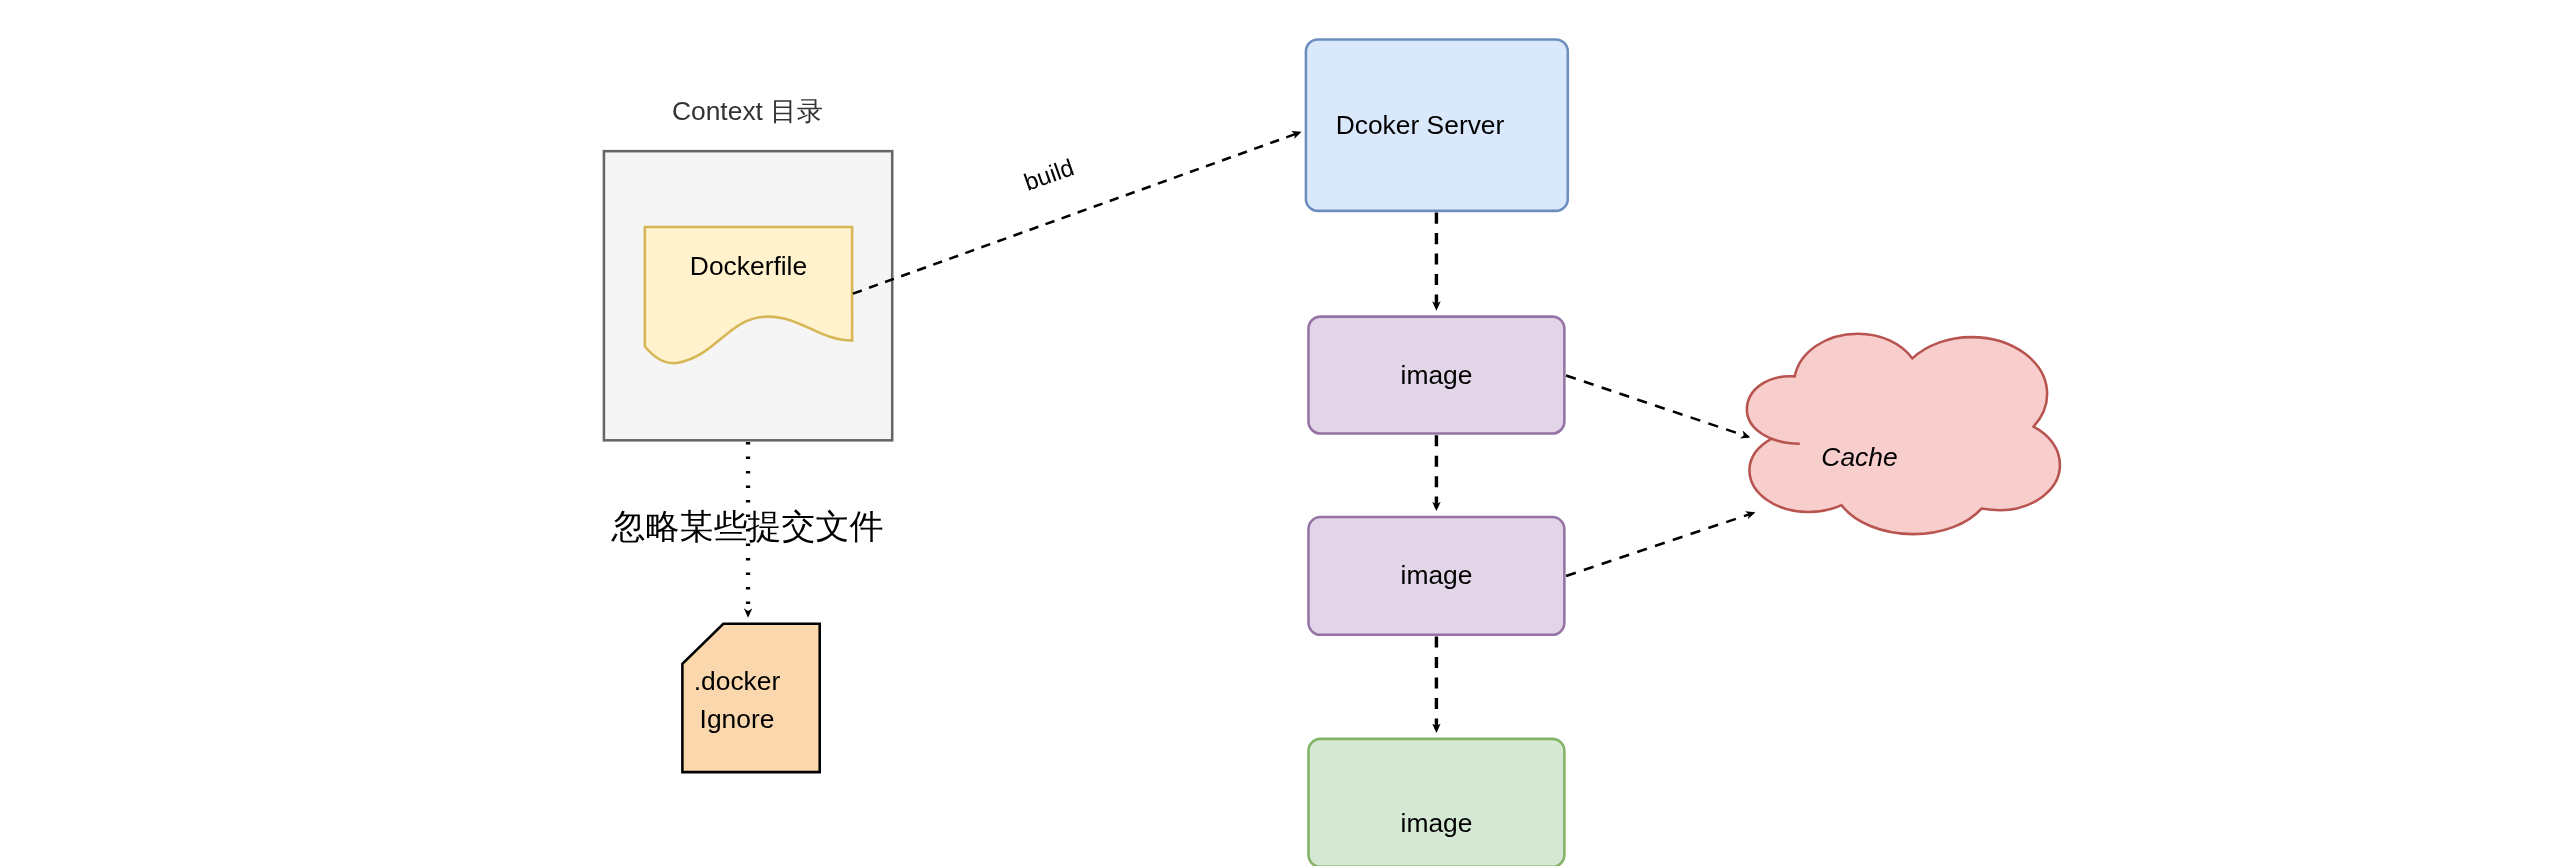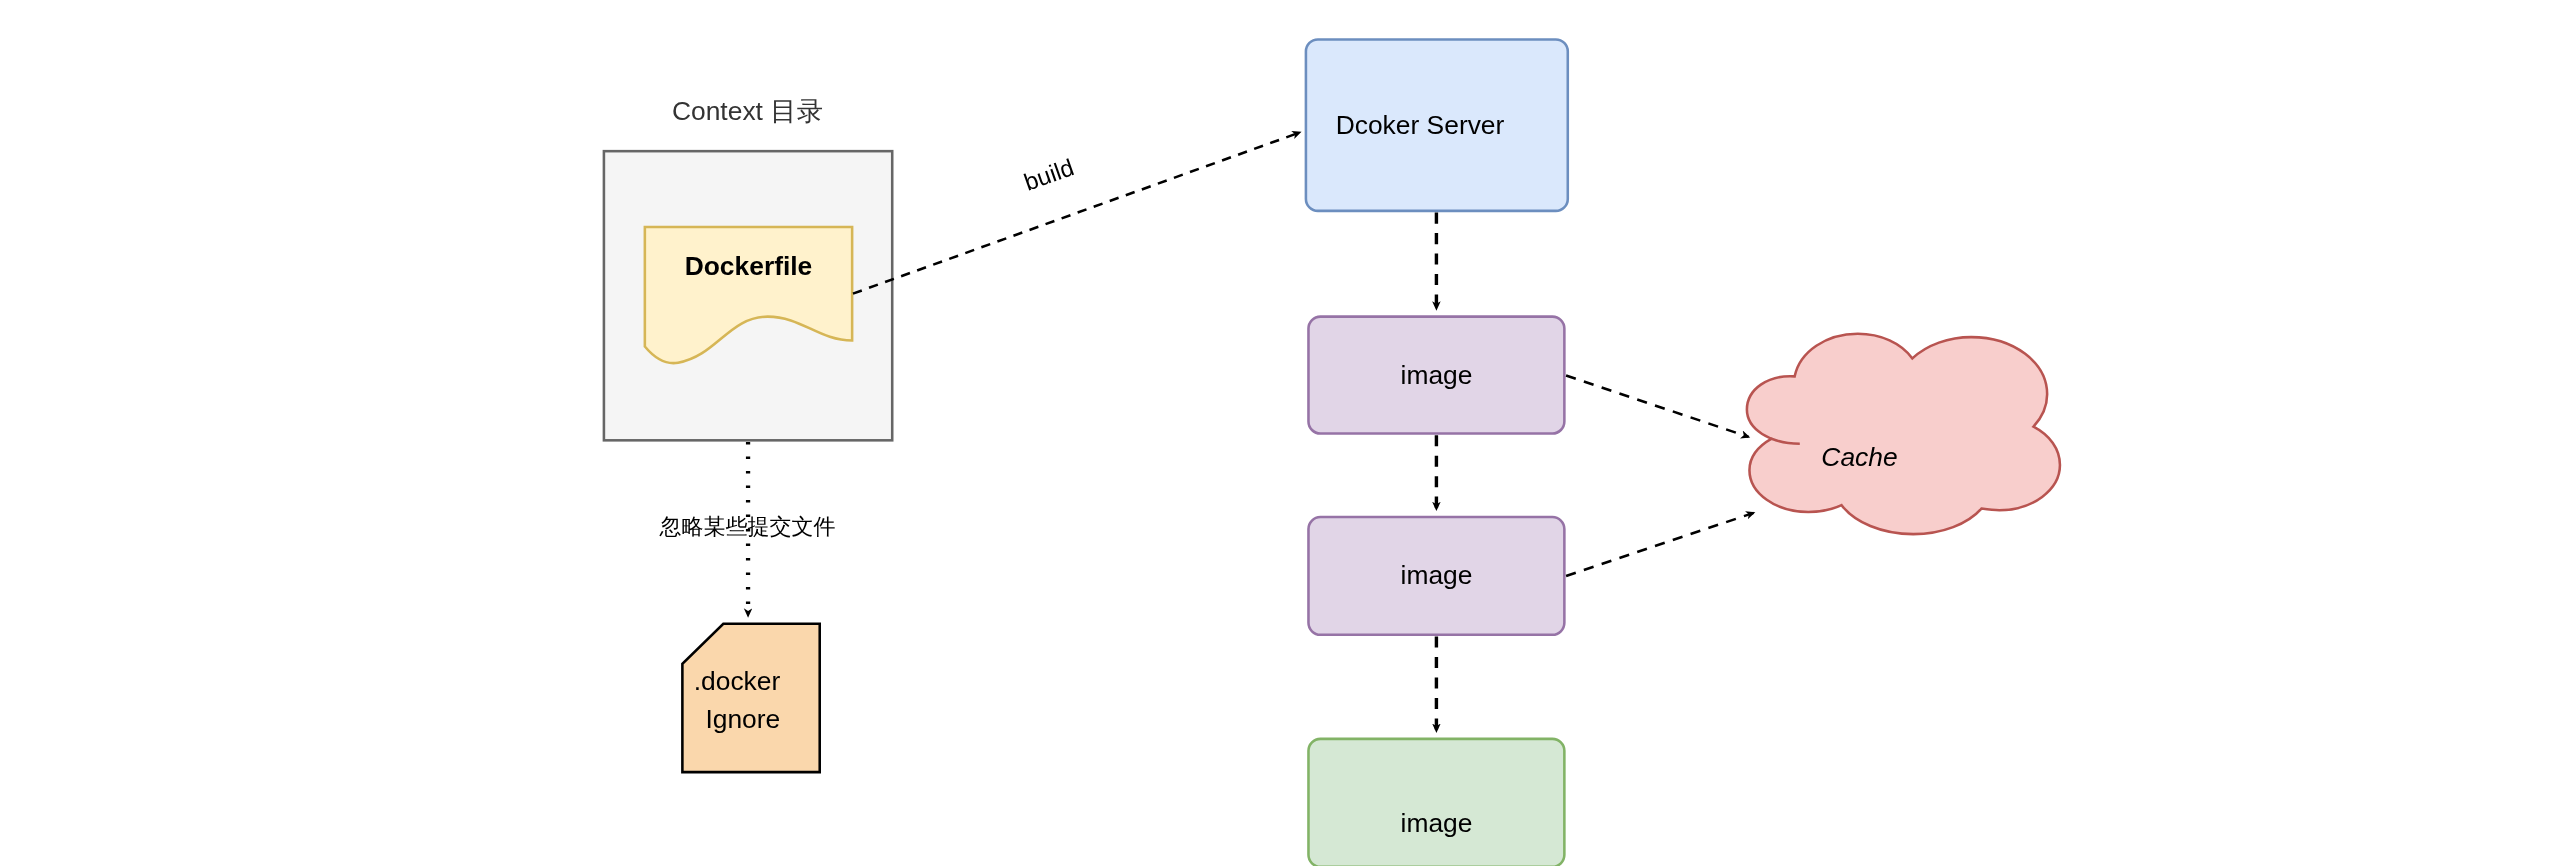--- a/index.html
+++ b/index.html
@@ -19,48 +19,47 @@
     left: 0;
     top: 0;
     width: 2576px;
     height: 867px;
   }
   .node-label {
     position: absolute;
     display: flex;
     align-items: center;
     justify-content: center;
-    text-align: right;
+    text-align: center;
     color: #000000;
     pointer-events: none;
     white-space: pre-line;
   }
   
   #context-title {
     left: 603px;
     top: 92px;
     width: 289px;
     height: 39px;
     font-size: 26.4px;
     color: #333333;
   }
   #dockerfile-label {
     left: 644px;
     top: 247px;
     width: 209px;
     height: 38px;
     font-size: 26.4px;
-    font-weight: bold;
   }
   #ignore-edge-label {
     left: 589px;
     top: 508px;
     width: 317px;
     height: 38px;
-    font-size: 22px;
+    font-size: 34px;
     color: #000000;
   }
   #dockerignore-label {
     left: 682px;
     top: 661px;
     width: 110px;
     height: 77px;
     font-size: 26.4px;
     line-height: 38px;
   }

